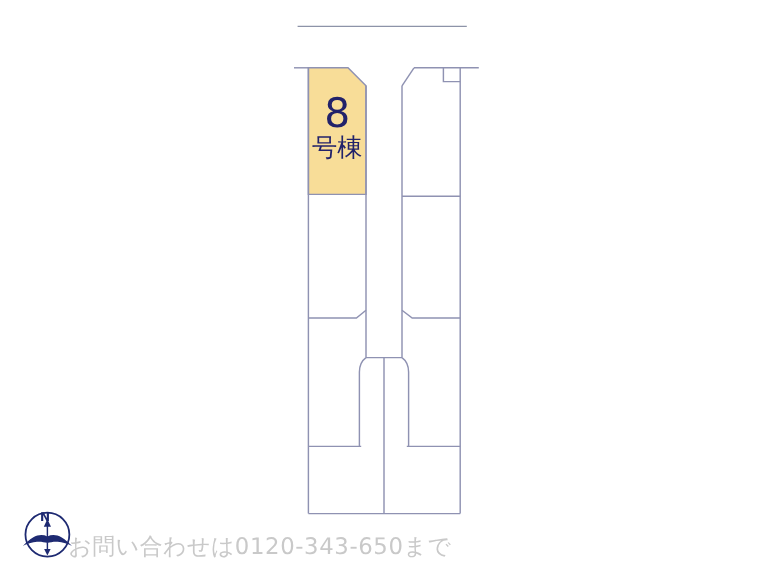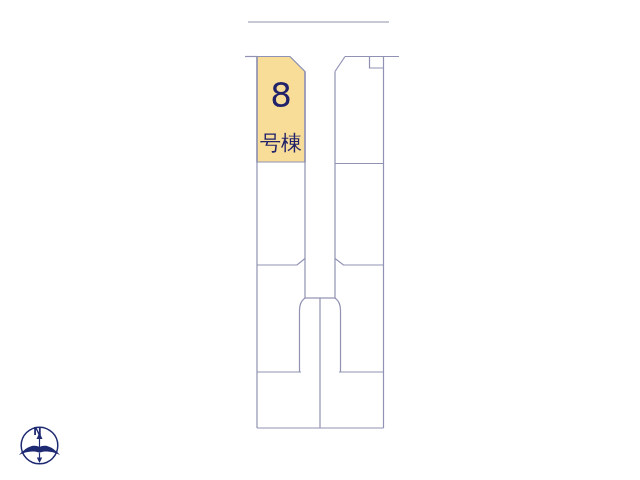--- a/index.html
+++ b/index.html
@@ -13,21 +13,21 @@
   }
   html,body{margin:0;padding:0;}
   body{font-family:"DejaVu Sans","Liberation Sans",sans-serif;background:#fff;}
   .stage{position:relative;width:640px;height:480px;background:var(--background);overflow:hidden;}
   .plot-svg{position:absolute;left:0;top:0;width:640px;height:480px;}
   .ln{stroke:var(--line);stroke-width:1.2;fill:none;stroke-linecap:butt;}
   .road{stroke:var(--road-line);stroke-width:1;}
   .lot-highlight{fill:var(--highlight-fill);stroke:var(--line);stroke-width:1.2;}
   .lot-label{position:absolute;left:257px;top:79px;width:48px;text-align:center;color:var(--lot-label);}
   .lot-num{font-size:34px;line-height:32px;}
-  .lot-suffix{font-size:21px;line-height:25px;white-space:nowrap;margin-top:20px;}
+  .lot-suffix{font-size:21px;line-height:25px;white-space:nowrap;}
   .compass{position:absolute;left:18px;top:423px;width:46px;height:46px;}
   .compass-stroke{stroke:var(--compass);fill:none;stroke-width:1.5;}
   .compass-fill{fill:var(--compass);stroke:none;}
   .north-label{fill:var(--compass);font-family:"DejaVu Sans",sans-serif;font-size:10px;font-weight:bold;}
   .contact{position:absolute;left:57px;top:446px;font-size:19px;line-height:20px;color:var(--contact-text);letter-spacing:0.5px;white-space:nowrap;}
 </style>
 </head>
 <body>
 
 <div class="stage">
@@ -73,14 +73,15 @@
   <svg class="compass" viewBox="0 0 46 46" xmlns="http://www.w3.org/2000/svg">
     <circle class="compass-stroke" cx="21.5" cy="22.5" r="18.3"></circle>
     <text class="north-label" x="19.5" y="11.5" text-anchor="middle">N</text>
     <polygon class="compass-fill" points="18.5,16 21.5,9.5 24.5,16"></polygon>
     <line class="compass-stroke" x1="21.5" y1="15" x2="21.5" y2="25" style="stroke-width:1.2"></line>
     <path class="compass-fill" d="M1,32 C10,22.5 16,21.5 21.5,24 C27,21.5 33,22.5 42,32 C32,27 26,28.5 21.5,29.5 C17,28.5 11,27 1,32 Z"></path>
     <line class="compass-stroke" x1="21.5" y1="29.5" x2="21.5" y2="35" style="stroke-width:1.2"></line>
     <polygon class="compass-fill" points="18.8,34.5 24.2,34.5 21.5,40"></polygon>
   </svg>
 
+  <div class="contact">お問い合わせは0120-343-650まで</div>
 
 </div>
 
 </body></html>

